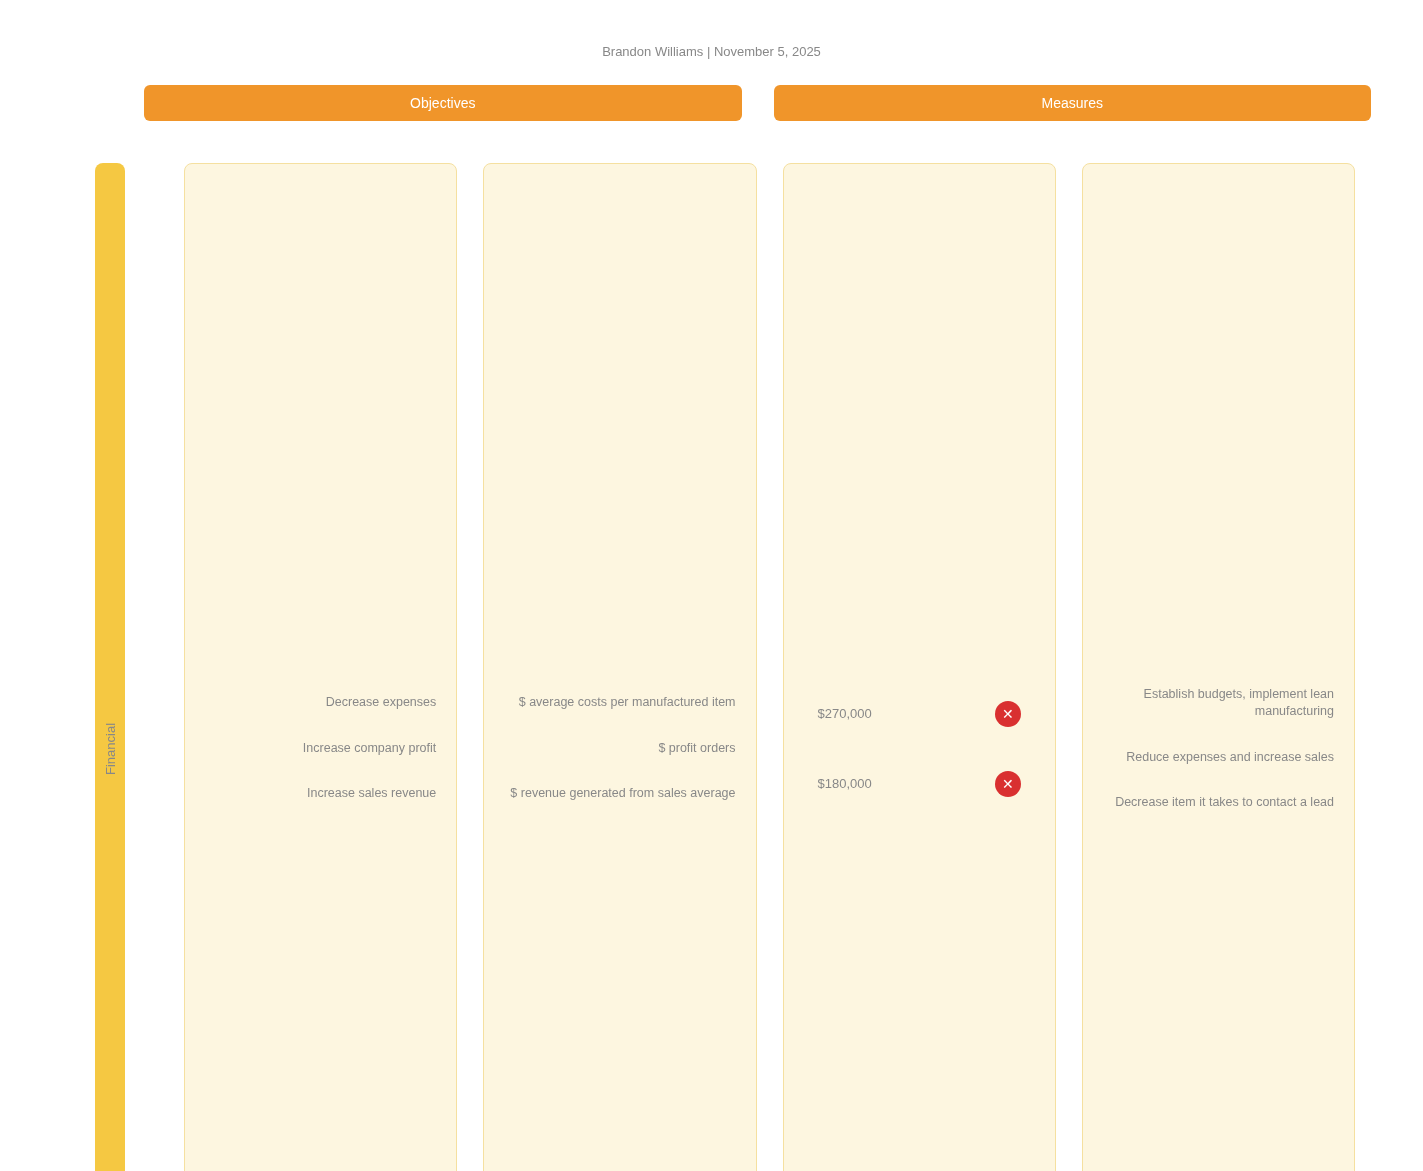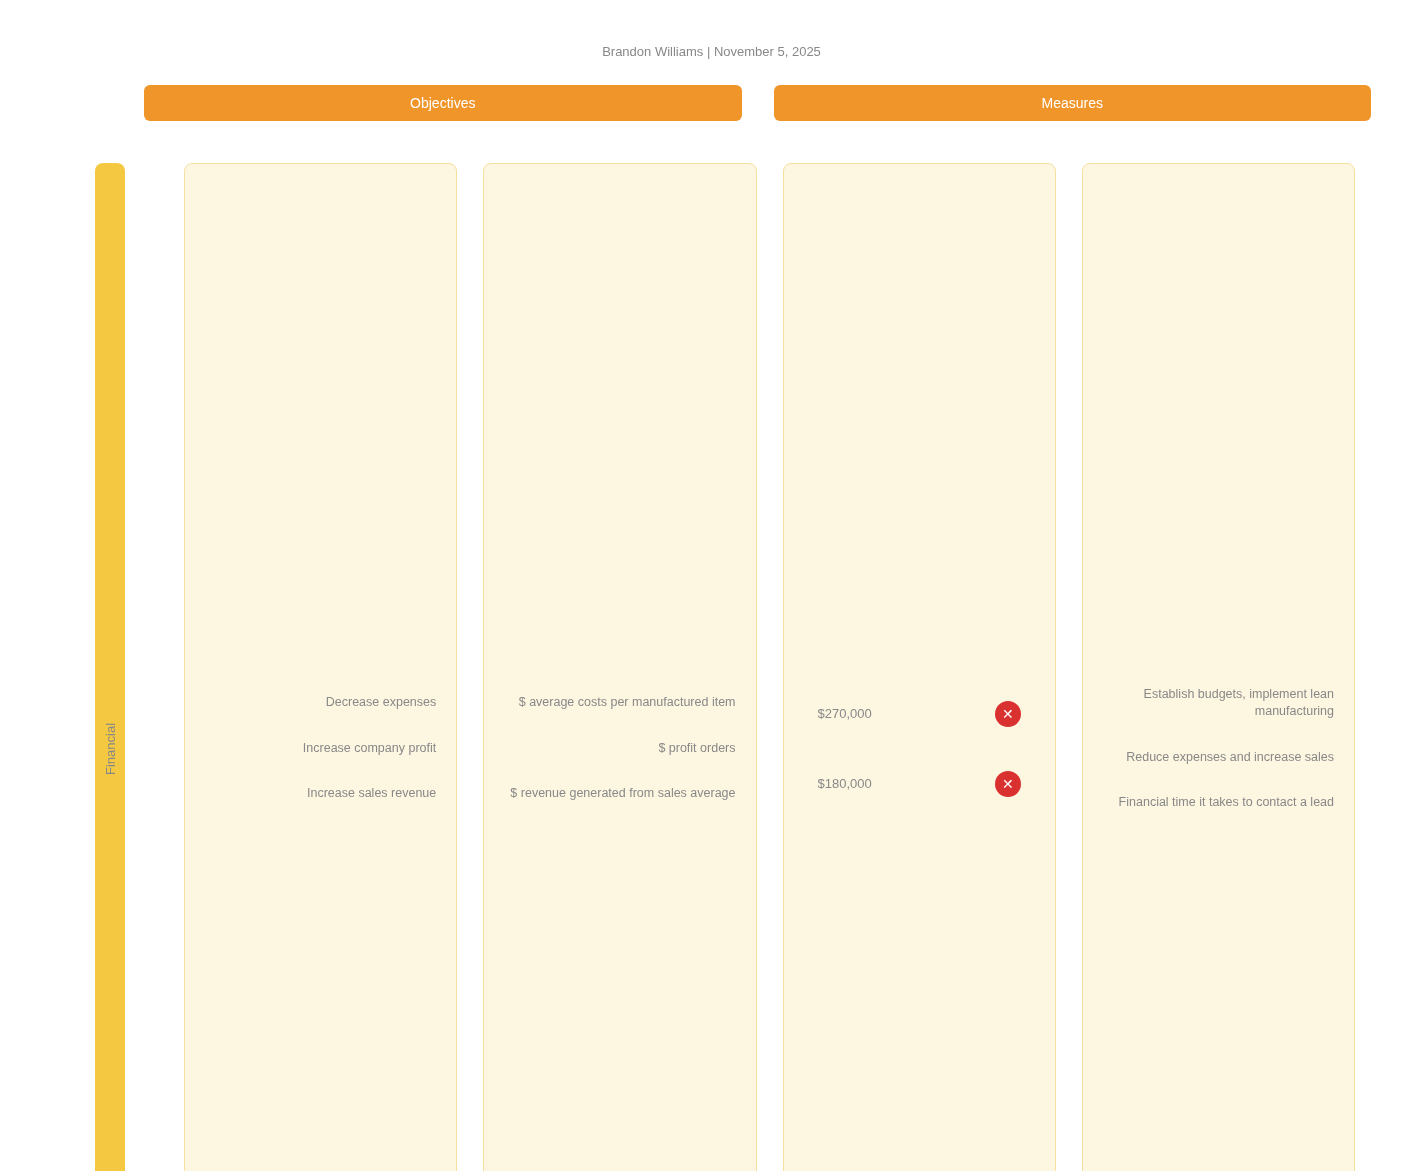--- a/index.html
+++ b/index.html
@@ -151,17 +151,17 @@
             <span class="icon-x">✕</span>
           </div>
           <div class="target-row">
             <span class="target-value">$180,000</span>
             <span class="icon-x">✕</span>
           </div>
         </div>
         <div class="cell">
           <div class="cell-text">Establish budgets, implement lean manufacturing</div>
           <div class="cell-text">Reduce expenses and increase sales</div>
-          <div class="cell-text">Financial time it takes to contact a lead</div>
+          <div class="cell-text">Decrease item it takes to contact a lead</div>
         </div>
       </div>
     </div>
   </div>
 
 </body></html>

